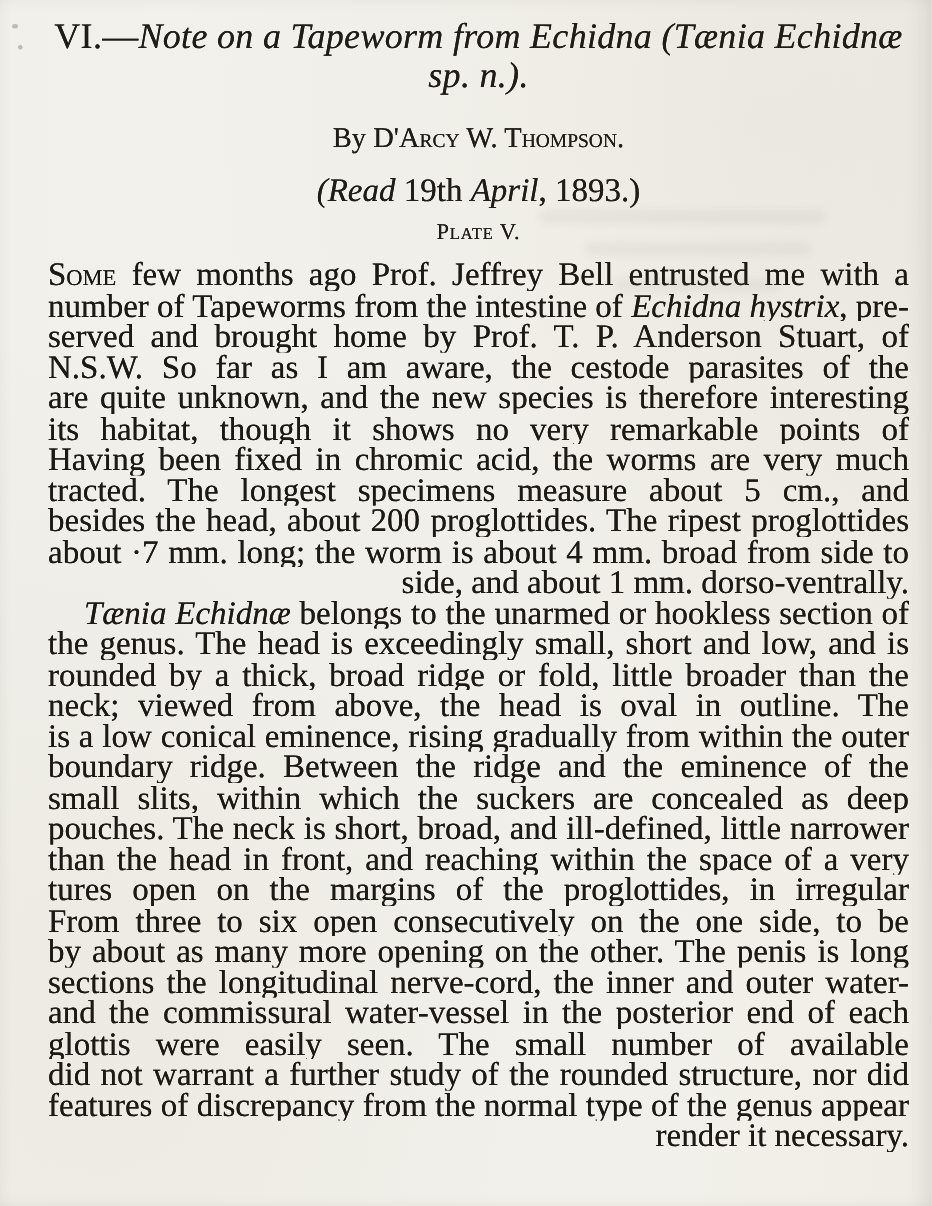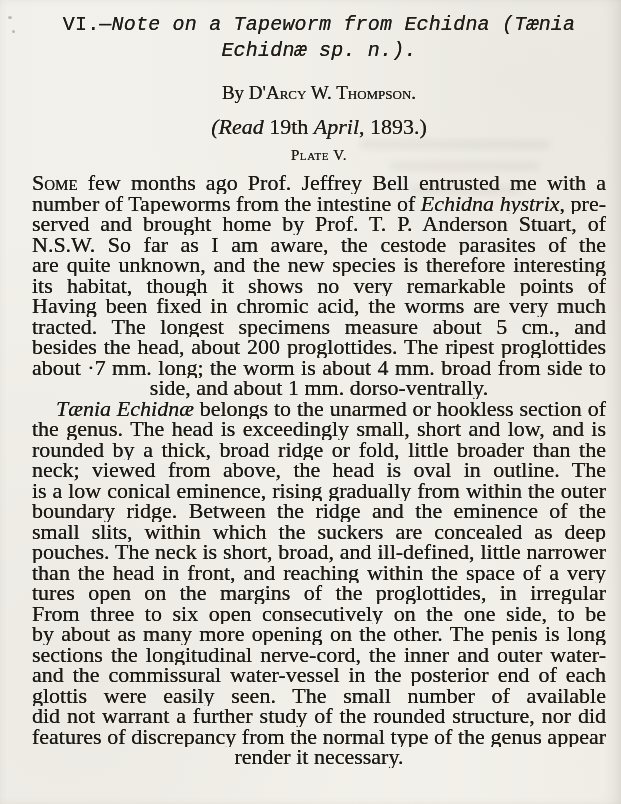--- a/index.html
+++ b/index.html
@@ -12,26 +12,26 @@
     position:relative;width:621px;height:804px;box-sizing:border-box;
     padding:8px 15px 0 32px;
     background:
       radial-gradient(ellipse at 80% 10%, rgba(120,110,95,0.05), rgba(0,0,0,0) 55%),
       radial-gradient(ellipse at 15% 85%, rgba(120,110,95,0.05), rgba(0,0,0,0) 50%),
       linear-gradient(90deg, #f2f0ea 0%, #f4f2ec 55%, #efede6 100%);
     box-shadow:inset -10px 0 18px -10px rgba(60,55,45,0.18), inset 4px 0 10px -6px rgba(60,55,45,0.10);
     color:#201d18;
   }
   .hdr{ text-align:center; text-shadow:0 0 0.35px currentColor; }
-  .title{ font-size:20px; line-height:26px; margin-top:4px; letter-spacing:0.2px;font-family:Liberation Mono, monospace; }
+  .title{ font-size:24px; line-height:26px; margin-top:4px; letter-spacing:0.2px; }
   .byline{ font-size:19px; line-height:24px; margin-top:17px; }
   .readline{ font-size:22px; line-height:21px; margin-top:11px; }
   .plateline{ font-size:15px; line-height:18px; margin-top:9px; letter-spacing:0.6px; }
   .bodytext{ margin-top:9px; font-size:22px; color:#1d1a16; text-shadow:0 0 0.35px currentColor; }
-  .line{ height:20.5px; line-height:20.5px; overflow:hidden; text-align:center; }
+  .line{ height:20.5px; line-height:20.5px; overflow:hidden; text-align:right; }
   .line.j{ text-align:justify; }
   .line.j::after{ content:""; display:inline-block; width:100%; height:0; }
   .line.ind{ text-indent:24px; }
   .it{ font-style:italic; }
   .sc{ font-variant:small-caps; }
   .ghost{ position:absolute; filter:blur(3px); opacity:0.07; background:#6b6358; border-radius:3px; pointer-events:none; }
   .speck{ position:absolute; background:#8d8679; opacity:0.5; border-radius:50%; pointer-events:none; }
 </style>
 </head>
 <body>

